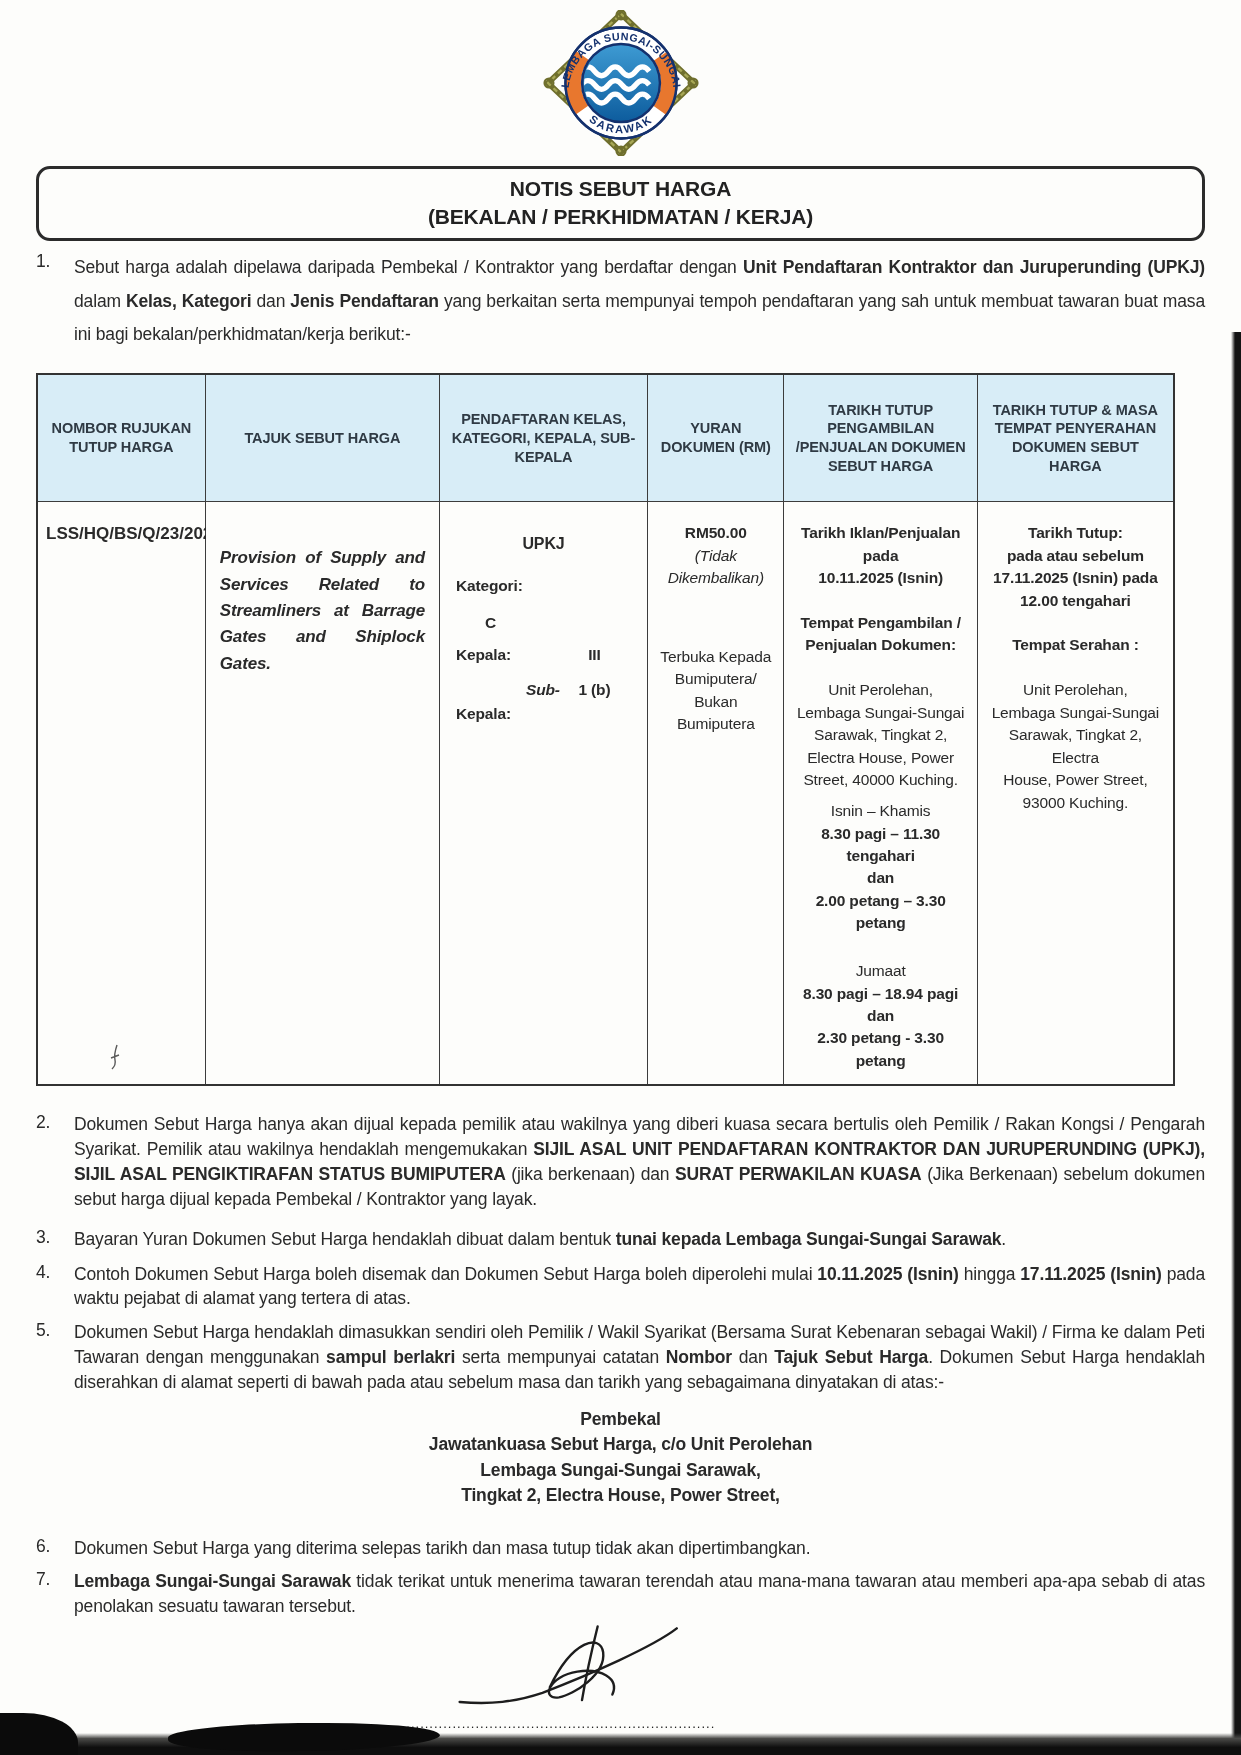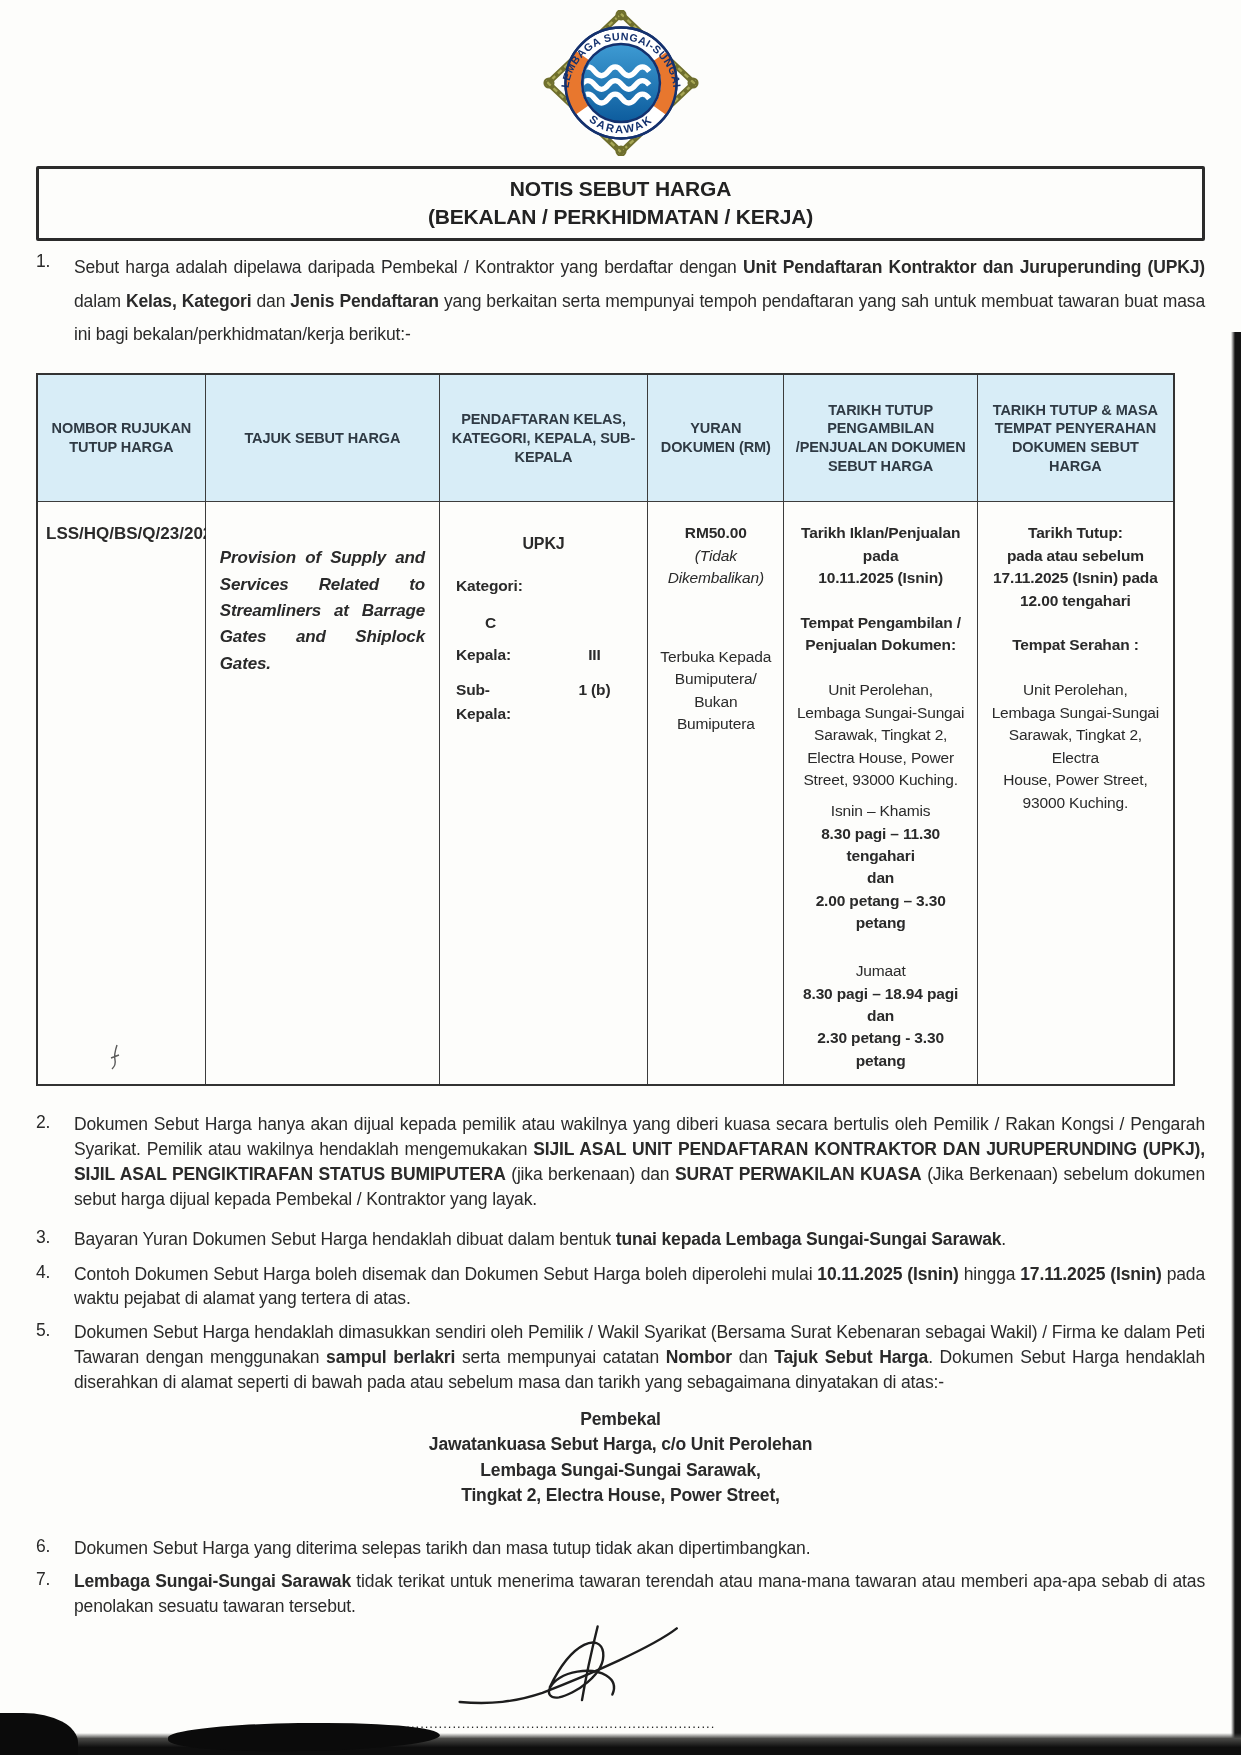--- a/index.html
+++ b/index.html
@@ -4,28 +4,28 @@
 <style>
   html,body{margin:0;padding:0;background:#e9e9e6;}
   .page{
     position:relative; width:1241px; height:1755px; margin:0 auto;
     background:#fdfdfb; overflow:hidden;
     font-family:"Liberation Sans", sans-serif; color:#2a2a2a;
     box-sizing:border-box; padding:10px 36px 0 36px;
     letter-spacing:-0.15px;
   }
   .b{font-weight:bold;}
-  .i{}
+  .i{font-style:italic;text-align:right;}
 
   
   .logo-wrap{height:148px; text-align:center;}
 
   
   .titlebox{
-    margin-top:8px; border:3px solid #2b2b2b; border-radius:2px;
+    margin-top:8px; border:3px solid #2b2b2b; border-radius:14px;
     padding:6px 10px 8px; text-align:center;
   }
   .titlebox .tl{font-size:21px; font-weight:bold; line-height:1.32; color:#222;}
 
   
   .item{display:flex; font-size:17.5px;}
   .item .num{flex:none; width:38px; padding-top:0;}
   .item .txt{flex:1; text-align:justify; line-height:1.42;}
   .item.intro .txt{line-height:1.9;}
   #item1{margin-top:10px;}
@@ -200,21 +200,21 @@
             <div class="ln b">pada</div>
             <div class="ln b">10.11.2025 (Isnin)</div>
             <div class="gap" style="height: 22.4px;"></div>
             <div class="ln b">Tempat Pengambilan /</div>
             <div class="ln b">Penjualan Dokumen:</div>
             <div class="gap" style="height: 22.4px;"></div>
             <div class="ln">Unit Perolehan,</div>
             <div class="ln">Lembaga Sungai-Sungai</div>
             <div class="ln">Sarawak, Tingkat 2,</div>
             <div class="ln">Electra House, Power</div>
-            <div class="ln">Street, 93000 Kuching.</div>
+            <div class="ln">Street, 40000 Kuching.</div>
             <div class="gap" style="height: 8.4px;"></div>
             <div class="ln">Isnin – Khamis</div>
             <div class="ln b">8.30 pagi – 11.30</div>
             <div class="ln b">tengahari</div>
             <div class="ln b">dan</div>
             <div class="ln b">2.00 petang – 3.30</div>
             <div class="ln b">petang</div>
             <div class="gap" style="height: 25.2px;"></div>
             <div class="ln">Jumaat</div>
             <div class="ln b">8.30 pagi – 18.94 pagi</div>

